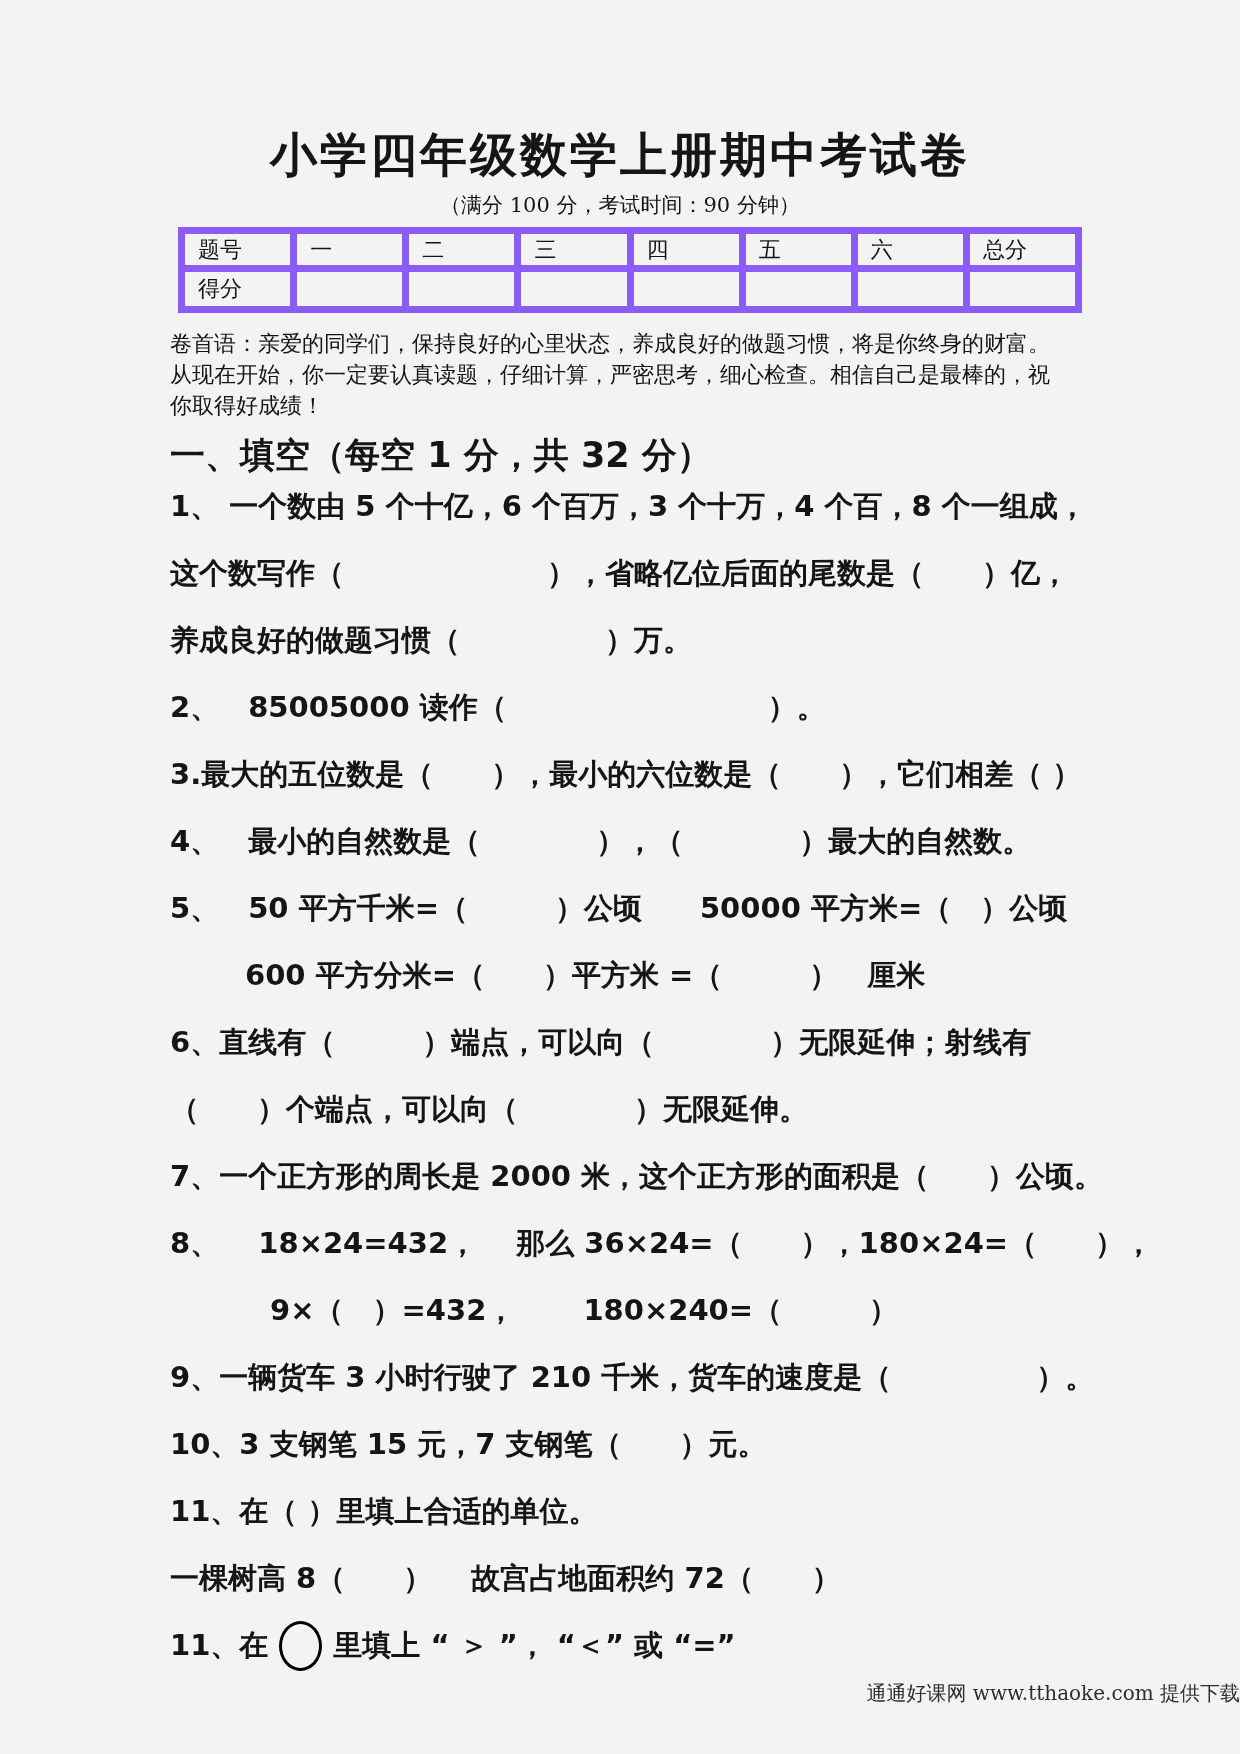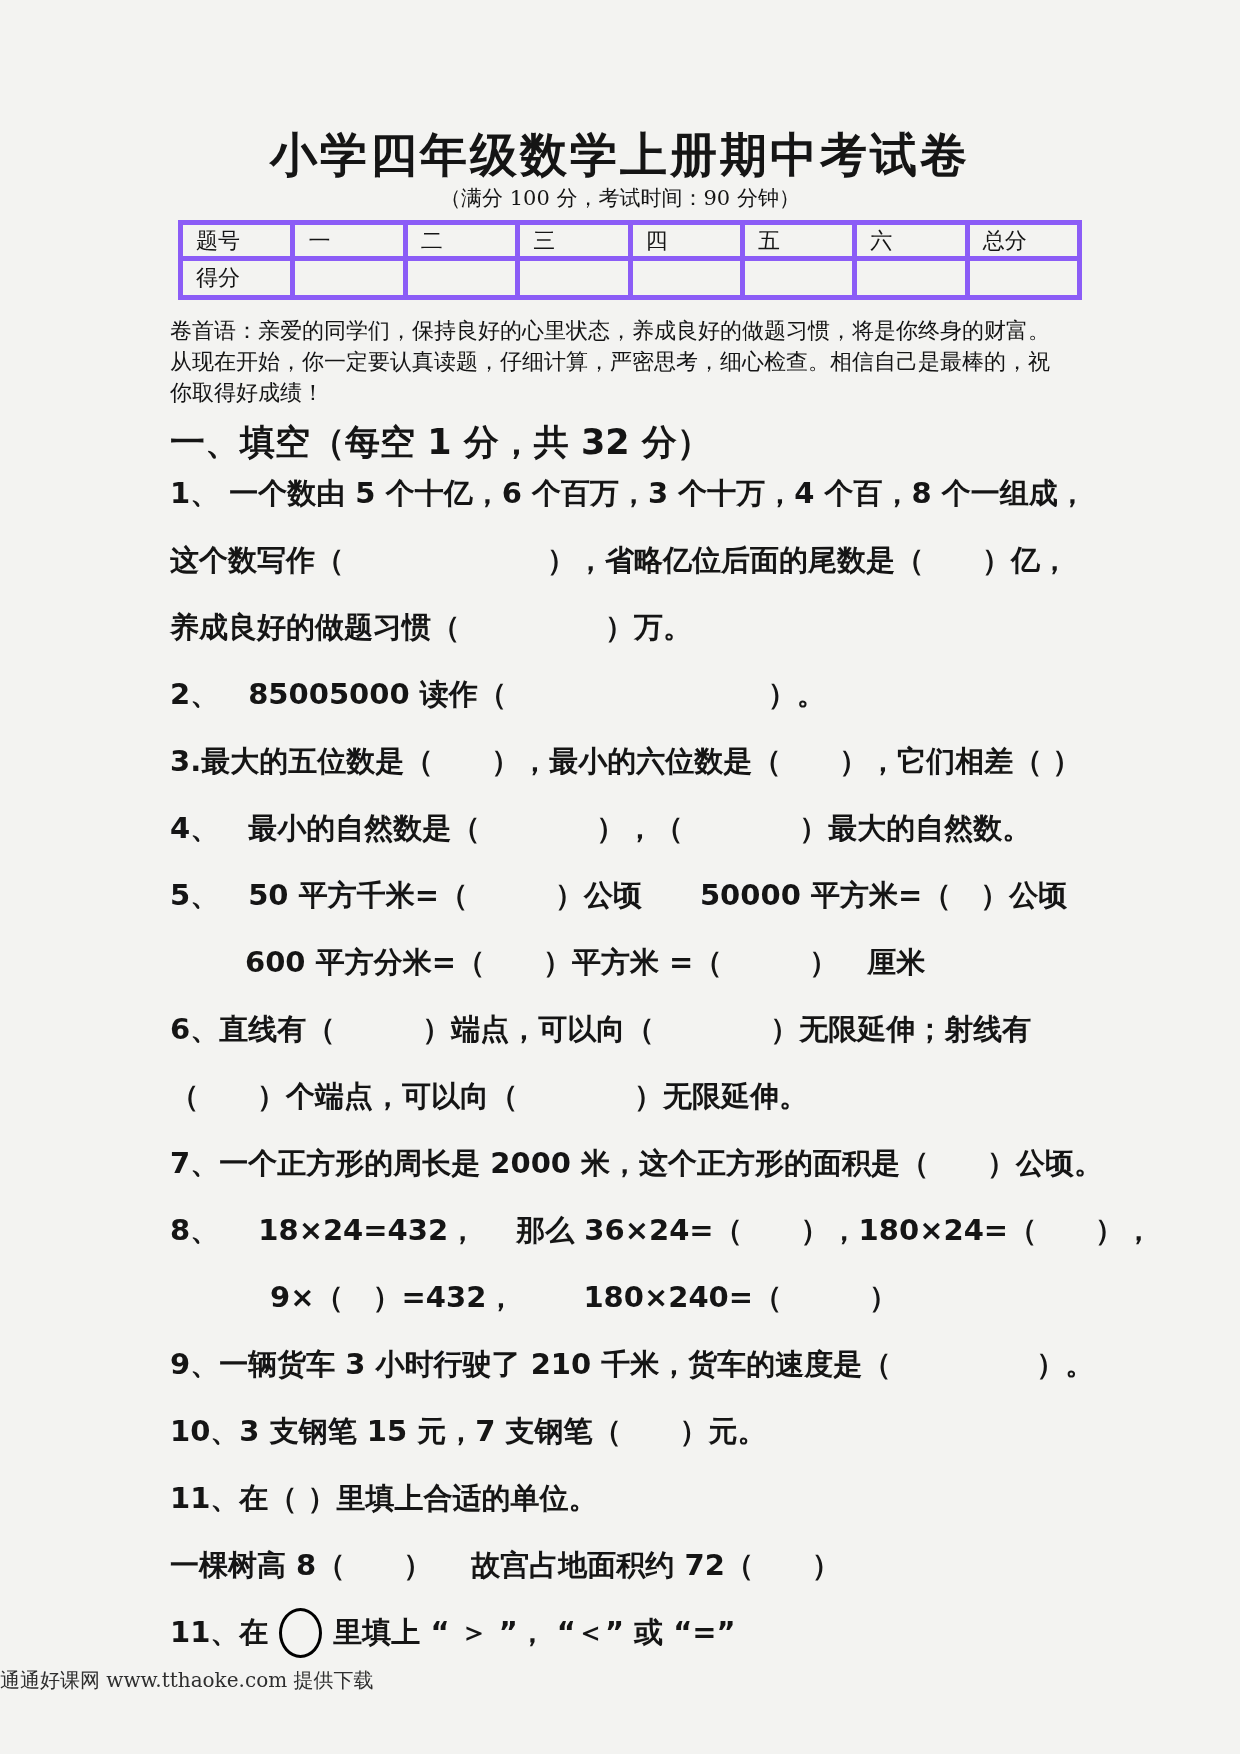--- a/index.html
+++ b/index.html
@@ -22,34 +22,34 @@
     text-align:center;
     font-size:47px;
     font-weight:bold;
     letter-spacing:3px;
     line-height:1.15;
     font-family:Liberation Sans, sans-serif;
   }
   .exam-subtitle{
     text-align:center;
     font-size:21px;
-    margin-top:2px;
+    margin-top:9px;
     font-family:"DejaVu Serif",serif;
   }
   table.score-table{
     border-collapse:collapse;
     table-layout:fixed;
     width:904px;
     margin:8px 0 0 178px;
     border:3px solid #000;
     background:transparent;
     font-family:"DejaVu Serif",serif;
   }
   table.score-table td{
-    border:5px solid #8b5cf6;
+    border:7px solid #8b5cf6;
     font-size:22px;
     padding:0 0 0 13px;
     vertical-align:middle;
   }
   table.score-table tr.head-row td{height:31px;border-bottom:2px solid #000;}
   table.score-table tr.score-row td{height:34px;}
   .preamble{
     margin:15px 0 0 170px;
     width:925px;
     font-size:22px;
@@ -82,21 +82,21 @@
   .q-line.ind-100{padding-left:100px;}
   .blank-circle{
     display:inline-block;
     width:37px;height:44px;
     border:3.5px solid #000;
     border-radius:50%;
     margin:0 11px;
     flex:0 0 auto;
   }
   .footer-credit{
-    text-align:left;
+    text-align:right;
     font-size:20px;
     color:#2e2e2e;
     margin-top:1px;
     font-family:"DejaVu Serif",serif;
     font-weight:normal;
   }
 </style>
 </head>
 <body>
 

